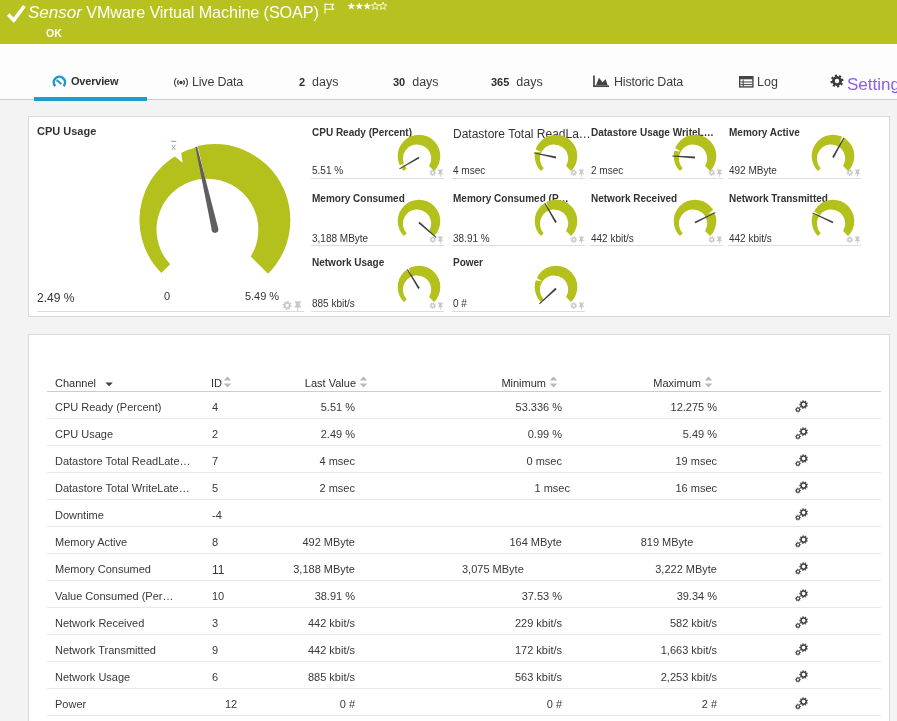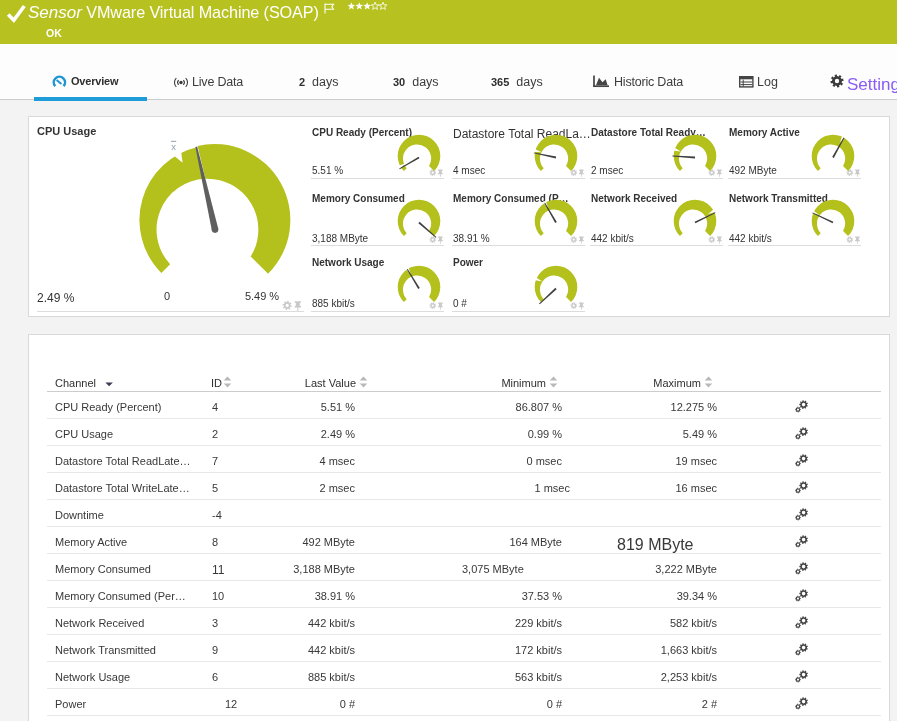--- a/index.html
+++ b/index.html
@@ -95,21 +95,21 @@
 <div class="abs" style="left:452px;top:177.5px;width:133px;height:1px;background:#dcdcdc"></div>
 <svg style="position:absolute;left:570px;top:167.7px" width="16" height="10" viewBox="0 0 16 10">
     <path d="M7.06 4.61 L6.80 5.88 L6.01 5.54 L5.47 6.34 L6.09 6.95 L5.01 7.67 L4.68 6.87 L3.74 7.06 L3.74 7.92 L2.48 7.67 L2.81 6.87 L2.01 6.34 L1.40 6.95 L0.68 5.88 L1.48 5.54 L1.30 4.61 L0.43 4.61 L0.68 3.34 L1.48 3.67 L2.01 2.88 L1.40 2.27 L2.48 1.55 L2.81 2.35 L3.74 2.16 L3.74 1.30 L5.01 1.55 L4.68 2.35 L5.47 2.88 L6.09 2.27 L6.80 3.34 L6.01 3.67 L6.19 4.61 Z M4.90 4.61 A1.15 1.15 0 1 0 2.59 4.61 A1.15 1.15 0 1 0 4.90 4.61 Z" fill="#c9c9c9" fill-rule="evenodd"></path>
     <path d="M9.07 1.58 h4.61 v1.15 h-0.86 v2.30 h0.86 v1.15 h-4.61 v-1.15 h0.86 v-2.30 h-0.86 Z M11.02 6.19 h0.72 v2.45 h-0.72 Z" fill="#c9c9c9"></path>
   </svg>
 <svg style="position:absolute;left:528.4px;top:127.80000000000001px" width="56" height="56" viewBox="0 0 56 56">
 <path d="M12.94 43.06 A21.30 21.30 0 1 1 43.06 43.06 L38.06 38.06 A14.10 14.10 0 1 0 15.74 40.26 Z" fill="#b4c01c"></path>
 <path d="M13.67 24.29 L5.38 23.85 L6.20 20.66 Z" fill="#fff"></path>
 <path d="M27.81 30.43 L5.78 25.37 L5.98 24.39 L28.19 28.57 Z" fill="#404040"></path>
 </svg>
-<div class="abs" style="left:591px;top:126.5px;font-size:10px;font-weight:bold;color:#333">Datastore Total Ready…</div>
+<div class="abs" style="left:591px;top:126.5px;font-size:10px;font-weight:bold;color:#333">Datastore Usage WriteL…</div>
 <div class="abs" style="left:591px;top:165.0px;font-size:10px;color:#333">2 msec</div>
 <div class="abs" style="left:590px;top:177.5px;width:133px;height:1px;background:#dcdcdc"></div>
 <svg style="position:absolute;left:708px;top:167.7px" width="16" height="10" viewBox="0 0 16 10">
     <path d="M7.06 4.61 L6.80 5.88 L6.01 5.54 L5.47 6.34 L6.09 6.95 L5.01 7.67 L4.68 6.87 L3.74 7.06 L3.74 7.92 L2.48 7.67 L2.81 6.87 L2.01 6.34 L1.40 6.95 L0.68 5.88 L1.48 5.54 L1.30 4.61 L0.43 4.61 L0.68 3.34 L1.48 3.67 L2.01 2.88 L1.40 2.27 L2.48 1.55 L2.81 2.35 L3.74 2.16 L3.74 1.30 L5.01 1.55 L4.68 2.35 L5.47 2.88 L6.09 2.27 L6.80 3.34 L6.01 3.67 L6.19 4.61 Z M4.90 4.61 A1.15 1.15 0 1 0 2.59 4.61 A1.15 1.15 0 1 0 4.90 4.61 Z" fill="#c9c9c9" fill-rule="evenodd"></path>
     <path d="M9.07 1.58 h4.61 v1.15 h-0.86 v2.30 h0.86 v1.15 h-4.61 v-1.15 h0.86 v-2.30 h-0.86 Z M11.02 6.19 h0.72 v2.45 h-0.72 Z" fill="#c9c9c9"></path>
   </svg>
 <svg style="position:absolute;left:666.5px;top:127.80000000000001px" width="56" height="56" viewBox="0 0 56 56">
 <path d="M12.94 43.06 A21.30 21.30 0 1 1 43.06 43.06 L38.06 38.06 A14.10 14.10 0 1 0 15.74 40.26 Z" fill="#b4c01c"></path>
 <path d="M13.92 23.43 L5.67 22.47 L6.69 19.35 Z" fill="#fff"></path>
 <path d="M27.94 30.45 L5.41 28.58 L5.48 27.58 L28.06 28.55 Z" fill="#404040"></path>
@@ -220,21 +220,21 @@
   </svg>
 <div class="abs" style="left:601px;top:376.5px;width:100px;text-align:right;font-size:11px;color:#2f2f2f">Maximum</div>
 <svg style="position:absolute;left:704px;top:375.5px" width="9" height="12" viewBox="0 0 9 12">
     <polygon points="4.5,0.5 8.3,4.4 0.7,4.4" fill="#b9b9b9"></polygon>
     <polygon points="4.5,11.5 8.3,7.6 0.7,7.6" fill="#b9b9b9"></polygon>
   </svg>
 <div class="abs" style="left:47px;top:390.5px;width:834px;height:1px;background:#ccc"></div>
 <div class="abs" style="left:55px;top:400.60px;font-size:11px;color:#383838">CPU Ready (Percent)</div>
 <div class="abs" style="left:212px;top:400.60px;font-size:11px;color:#383838">4</div>
 <div class="abs" style="left:255px;top:400.60px;width:100px;text-align:right;font-size:11px;color:#383838">5.51 %</div>
-<div class="abs" style="left:462px;top:400.60px;width:100px;text-align:right;font-size:11px;color:#383838">86.807 %</div>
+<div class="abs" style="left:462px;top:400.60px;width:100px;text-align:right;font-size:11px;color:#383838">53.336 %</div>
 <div class="abs" style="left:617px;top:400.60px;width:100px;text-align:right;font-size:11px;color:#383838">12.275 %</div>
 <svg style="position:absolute;left:795px;top:400.2px" width="14" height="14" viewBox="0 0 14 14">
     <path d="M12.86 5.46 L12.31 6.87 L11.54 6.40 L10.75 7.30 L11.31 8.00 L9.98 8.72 L9.70 7.87 L8.51 8.05 L8.49 8.95 L7.01 8.65 L7.34 7.81 L6.32 7.19 L5.72 7.86 L4.78 6.68 L5.57 6.25 L5.19 5.11 L4.30 5.25 L4.34 3.74 L5.22 3.91 L5.66 2.80 L4.89 2.33 L5.89 1.20 L6.45 1.90 L7.50 1.33 L7.22 0.48 L8.71 0.25 L8.69 1.15 L9.86 1.39 L10.19 0.55 L11.48 1.34 L10.88 2.01 L11.63 2.95 L12.42 2.52 L12.90 3.95 L12.01 4.09 L11.98 5.29 Z M10.40 4.60 A1.80 1.80 0 1 0 6.80 4.60 A1.80 1.80 0 1 0 10.40 4.60 Z" fill="#454545" fill-rule="evenodd"></path>
     <path d="M5.50 10.97 L4.79 11.82 L4.35 11.27 L3.61 11.66 L3.80 12.33 L2.69 12.43 L2.77 11.74 L1.97 11.49 L1.63 12.10 L0.78 11.39 L1.33 10.95 L0.94 10.21 L0.27 10.40 L0.17 9.29 L0.86 9.37 L1.11 8.57 L0.50 8.23 L1.21 7.38 L1.65 7.93 L2.39 7.54 L2.20 6.87 L3.31 6.77 L3.23 7.46 L4.03 7.71 L4.37 7.10 L5.22 7.81 L4.67 8.25 L5.06 8.99 L5.73 8.80 L5.83 9.91 L5.14 9.83 L4.89 10.63 Z M4.05 9.60 A1.05 1.05 0 1 0 1.95 9.60 A1.05 1.05 0 1 0 4.05 9.60 Z" fill="#454545" fill-rule="evenodd"></path>
   </svg>
 <div class="abs" style="left:47px;top:417.50px;width:834px;height:1px;background:#e8e8e8"></div>
 <div class="abs" style="left:55px;top:427.60px;font-size:11px;color:#383838">CPU Usage</div>
 <div class="abs" style="left:212px;top:427.60px;font-size:11px;color:#383838">2</div>
 <div class="abs" style="left:255px;top:427.60px;width:100px;text-align:right;font-size:11px;color:#383838">2.49 %</div>
 <div class="abs" style="left:462px;top:427.60px;width:100px;text-align:right;font-size:11px;color:#383838">0.99 %</div>
@@ -268,37 +268,37 @@
 <div class="abs" style="left:212px;top:508.60px;font-size:11px;color:#383838">-4</div>
 <svg style="position:absolute;left:795px;top:508.20000000000005px" width="14" height="14" viewBox="0 0 14 14">
     <path d="M12.86 5.46 L12.31 6.87 L11.54 6.40 L10.75 7.30 L11.31 8.00 L9.98 8.72 L9.70 7.87 L8.51 8.05 L8.49 8.95 L7.01 8.65 L7.34 7.81 L6.32 7.19 L5.72 7.86 L4.78 6.68 L5.57 6.25 L5.19 5.11 L4.30 5.25 L4.34 3.74 L5.22 3.91 L5.66 2.80 L4.89 2.33 L5.89 1.20 L6.45 1.90 L7.50 1.33 L7.22 0.48 L8.71 0.25 L8.69 1.15 L9.86 1.39 L10.19 0.55 L11.48 1.34 L10.88 2.01 L11.63 2.95 L12.42 2.52 L12.90 3.95 L12.01 4.09 L11.98 5.29 Z M10.40 4.60 A1.80 1.80 0 1 0 6.80 4.60 A1.80 1.80 0 1 0 10.40 4.60 Z" fill="#454545" fill-rule="evenodd"></path>
     <path d="M5.50 10.97 L4.79 11.82 L4.35 11.27 L3.61 11.66 L3.80 12.33 L2.69 12.43 L2.77 11.74 L1.97 11.49 L1.63 12.10 L0.78 11.39 L1.33 10.95 L0.94 10.21 L0.27 10.40 L0.17 9.29 L0.86 9.37 L1.11 8.57 L0.50 8.23 L1.21 7.38 L1.65 7.93 L2.39 7.54 L2.20 6.87 L3.31 6.77 L3.23 7.46 L4.03 7.71 L4.37 7.10 L5.22 7.81 L4.67 8.25 L5.06 8.99 L5.73 8.80 L5.83 9.91 L5.14 9.83 L4.89 10.63 Z M4.05 9.60 A1.05 1.05 0 1 0 1.95 9.60 A1.05 1.05 0 1 0 4.05 9.60 Z" fill="#454545" fill-rule="evenodd"></path>
   </svg>
 <div class="abs" style="left:47px;top:525.50px;width:834px;height:1px;background:#e8e8e8"></div>
 <div class="abs" style="left:55px;top:535.60px;font-size:11px;color:#383838">Memory Active</div>
 <div class="abs" style="left:212px;top:535.60px;font-size:11px;color:#383838">8</div>
 <div class="abs" style="left:255px;top:535.60px;width:100px;text-align:right;font-size:11px;color:#383838">492 MByte</div>
 <div class="abs" style="left:462px;top:535.60px;width:100px;text-align:right;font-size:11px;color:#383838">164 MByte</div>
-<div class="abs" style="left:617px;top:535.60px;width:100px;text-align:left;font-size:16px;color:#383838">819 MByte</div>
+<div class="abs" style="left:617px;top:535.60px;width:100px;text-align:center;font-size:11px;color:#383838">819 MByte</div>
 <svg style="position:absolute;left:795px;top:535.2px" width="14" height="14" viewBox="0 0 14 14">
     <path d="M12.86 5.46 L12.31 6.87 L11.54 6.40 L10.75 7.30 L11.31 8.00 L9.98 8.72 L9.70 7.87 L8.51 8.05 L8.49 8.95 L7.01 8.65 L7.34 7.81 L6.32 7.19 L5.72 7.86 L4.78 6.68 L5.57 6.25 L5.19 5.11 L4.30 5.25 L4.34 3.74 L5.22 3.91 L5.66 2.80 L4.89 2.33 L5.89 1.20 L6.45 1.90 L7.50 1.33 L7.22 0.48 L8.71 0.25 L8.69 1.15 L9.86 1.39 L10.19 0.55 L11.48 1.34 L10.88 2.01 L11.63 2.95 L12.42 2.52 L12.90 3.95 L12.01 4.09 L11.98 5.29 Z M10.40 4.60 A1.80 1.80 0 1 0 6.80 4.60 A1.80 1.80 0 1 0 10.40 4.60 Z" fill="#454545" fill-rule="evenodd"></path>
     <path d="M5.50 10.97 L4.79 11.82 L4.35 11.27 L3.61 11.66 L3.80 12.33 L2.69 12.43 L2.77 11.74 L1.97 11.49 L1.63 12.10 L0.78 11.39 L1.33 10.95 L0.94 10.21 L0.27 10.40 L0.17 9.29 L0.86 9.37 L1.11 8.57 L0.50 8.23 L1.21 7.38 L1.65 7.93 L2.39 7.54 L2.20 6.87 L3.31 6.77 L3.23 7.46 L4.03 7.71 L4.37 7.10 L5.22 7.81 L4.67 8.25 L5.06 8.99 L5.73 8.80 L5.83 9.91 L5.14 9.83 L4.89 10.63 Z M4.05 9.60 A1.05 1.05 0 1 0 1.95 9.60 A1.05 1.05 0 1 0 4.05 9.60 Z" fill="#454545" fill-rule="evenodd"></path>
   </svg>
 <div class="abs" style="left:47px;top:552.50px;width:834px;height:1px;background:#e8e8e8"></div>
 <div class="abs" style="left:55px;top:562.60px;font-size:11px;color:#383838">Memory Consumed</div>
 <div class="abs" style="left:212px;top:562.60px;font-size:12px;color:#383838">11</div>
 <div class="abs" style="left:255px;top:562.60px;width:100px;text-align:right;font-size:11px;color:#383838">3,188 MByte</div>
 <div class="abs" style="left:462px;top:562.60px;width:100px;font-size:11px;color:#383838">3,075 MByte</div>
 <div class="abs" style="left:617px;top:562.60px;width:100px;text-align:right;font-size:11px;color:#383838">3,222 MByte</div>
 <svg style="position:absolute;left:795px;top:562.2px" width="14" height="14" viewBox="0 0 14 14">
     <path d="M12.86 5.46 L12.31 6.87 L11.54 6.40 L10.75 7.30 L11.31 8.00 L9.98 8.72 L9.70 7.87 L8.51 8.05 L8.49 8.95 L7.01 8.65 L7.34 7.81 L6.32 7.19 L5.72 7.86 L4.78 6.68 L5.57 6.25 L5.19 5.11 L4.30 5.25 L4.34 3.74 L5.22 3.91 L5.66 2.80 L4.89 2.33 L5.89 1.20 L6.45 1.90 L7.50 1.33 L7.22 0.48 L8.71 0.25 L8.69 1.15 L9.86 1.39 L10.19 0.55 L11.48 1.34 L10.88 2.01 L11.63 2.95 L12.42 2.52 L12.90 3.95 L12.01 4.09 L11.98 5.29 Z M10.40 4.60 A1.80 1.80 0 1 0 6.80 4.60 A1.80 1.80 0 1 0 10.40 4.60 Z" fill="#454545" fill-rule="evenodd"></path>
     <path d="M5.50 10.97 L4.79 11.82 L4.35 11.27 L3.61 11.66 L3.80 12.33 L2.69 12.43 L2.77 11.74 L1.97 11.49 L1.63 12.10 L0.78 11.39 L1.33 10.95 L0.94 10.21 L0.27 10.40 L0.17 9.29 L0.86 9.37 L1.11 8.57 L0.50 8.23 L1.21 7.38 L1.65 7.93 L2.39 7.54 L2.20 6.87 L3.31 6.77 L3.23 7.46 L4.03 7.71 L4.37 7.10 L5.22 7.81 L4.67 8.25 L5.06 8.99 L5.73 8.80 L5.83 9.91 L5.14 9.83 L4.89 10.63 Z M4.05 9.60 A1.05 1.05 0 1 0 1.95 9.60 A1.05 1.05 0 1 0 4.05 9.60 Z" fill="#454545" fill-rule="evenodd"></path>
   </svg>
 <div class="abs" style="left:47px;top:579.50px;width:834px;height:1px;background:#e8e8e8"></div>
-<div class="abs" style="left:55px;top:589.60px;font-size:11px;color:#383838">Memory Consumed (Per…</div>
+<div class="abs" style="left:55px;top:589.60px;font-size:11px;color:#383838">Value Consumed (Per…</div>
 <div class="abs" style="left:212px;top:589.60px;font-size:11px;color:#383838">10</div>
 <div class="abs" style="left:255px;top:589.60px;width:100px;text-align:right;font-size:11px;color:#383838">38.91 %</div>
 <div class="abs" style="left:462px;top:589.60px;width:100px;text-align:right;font-size:11px;color:#383838">37.53 %</div>
 <div class="abs" style="left:617px;top:589.60px;width:100px;text-align:right;font-size:11px;color:#383838">39.34 %</div>
 <svg style="position:absolute;left:795px;top:589.2px" width="14" height="14" viewBox="0 0 14 14">
     <path d="M12.86 5.46 L12.31 6.87 L11.54 6.40 L10.75 7.30 L11.31 8.00 L9.98 8.72 L9.70 7.87 L8.51 8.05 L8.49 8.95 L7.01 8.65 L7.34 7.81 L6.32 7.19 L5.72 7.86 L4.78 6.68 L5.57 6.25 L5.19 5.11 L4.30 5.25 L4.34 3.74 L5.22 3.91 L5.66 2.80 L4.89 2.33 L5.89 1.20 L6.45 1.90 L7.50 1.33 L7.22 0.48 L8.71 0.25 L8.69 1.15 L9.86 1.39 L10.19 0.55 L11.48 1.34 L10.88 2.01 L11.63 2.95 L12.42 2.52 L12.90 3.95 L12.01 4.09 L11.98 5.29 Z M10.40 4.60 A1.80 1.80 0 1 0 6.80 4.60 A1.80 1.80 0 1 0 10.40 4.60 Z" fill="#454545" fill-rule="evenodd"></path>
     <path d="M5.50 10.97 L4.79 11.82 L4.35 11.27 L3.61 11.66 L3.80 12.33 L2.69 12.43 L2.77 11.74 L1.97 11.49 L1.63 12.10 L0.78 11.39 L1.33 10.95 L0.94 10.21 L0.27 10.40 L0.17 9.29 L0.86 9.37 L1.11 8.57 L0.50 8.23 L1.21 7.38 L1.65 7.93 L2.39 7.54 L2.20 6.87 L3.31 6.77 L3.23 7.46 L4.03 7.71 L4.37 7.10 L5.22 7.81 L4.67 8.25 L5.06 8.99 L5.73 8.80 L5.83 9.91 L5.14 9.83 L4.89 10.63 Z M4.05 9.60 A1.05 1.05 0 1 0 1.95 9.60 A1.05 1.05 0 1 0 4.05 9.60 Z" fill="#454545" fill-rule="evenodd"></path>
   </svg>
 <div class="abs" style="left:47px;top:606.50px;width:834px;height:1px;background:#e8e8e8"></div>
 <div class="abs" style="left:55px;top:616.60px;font-size:11px;color:#383838">Network Received</div>

